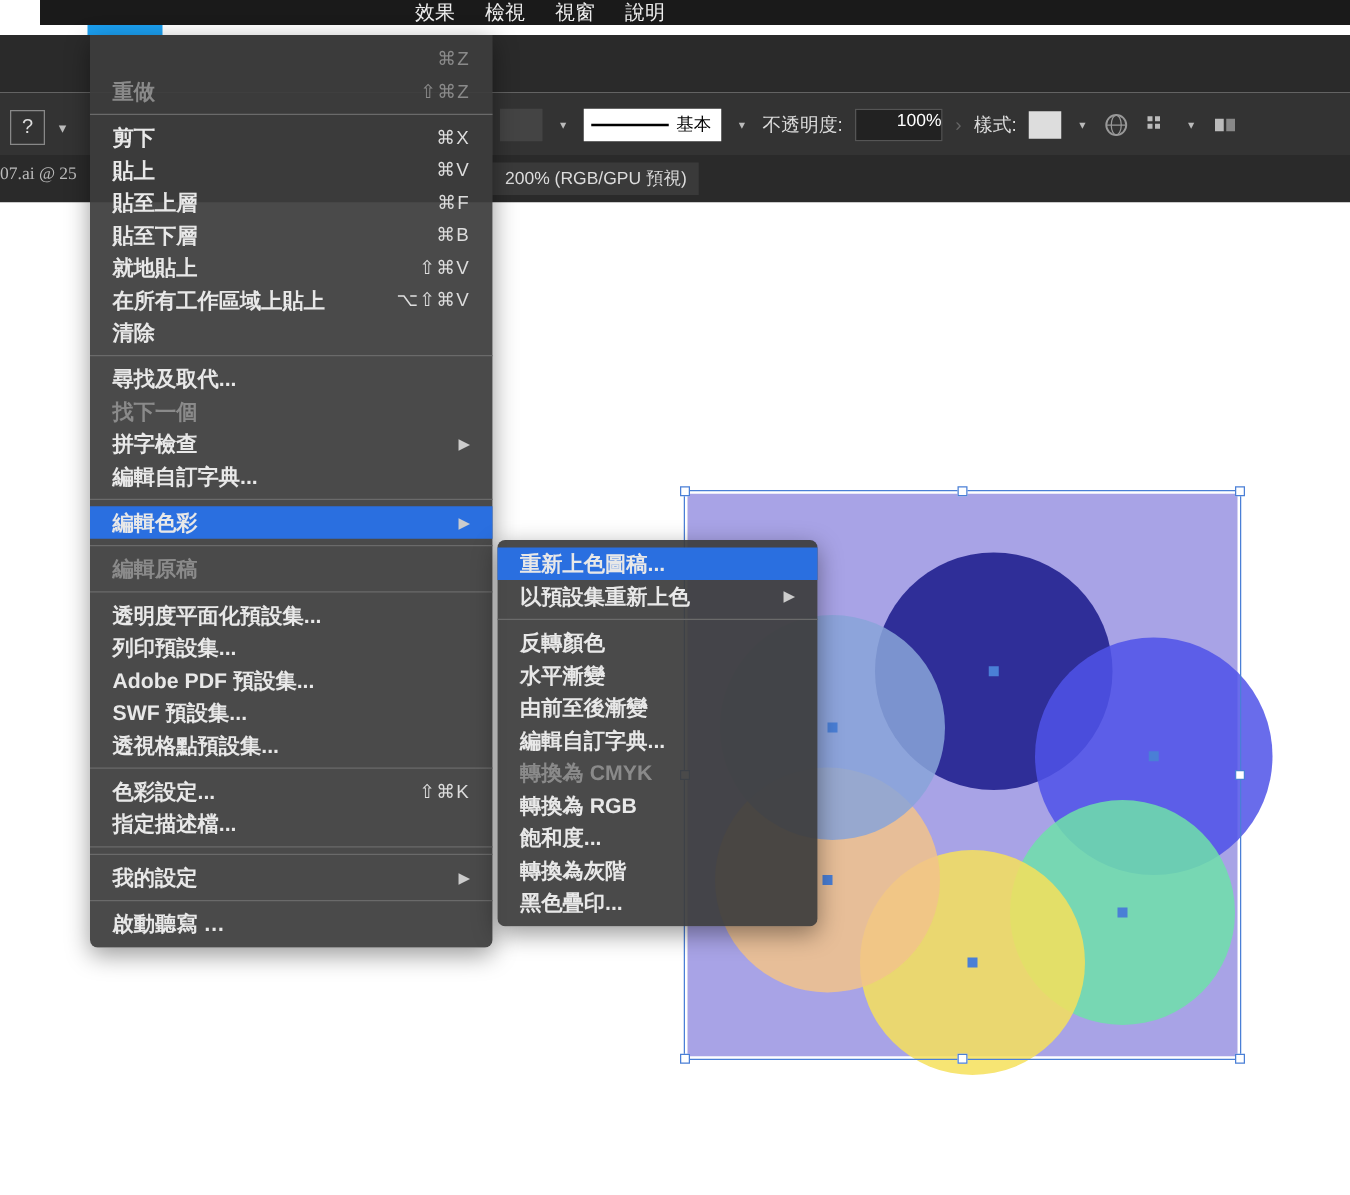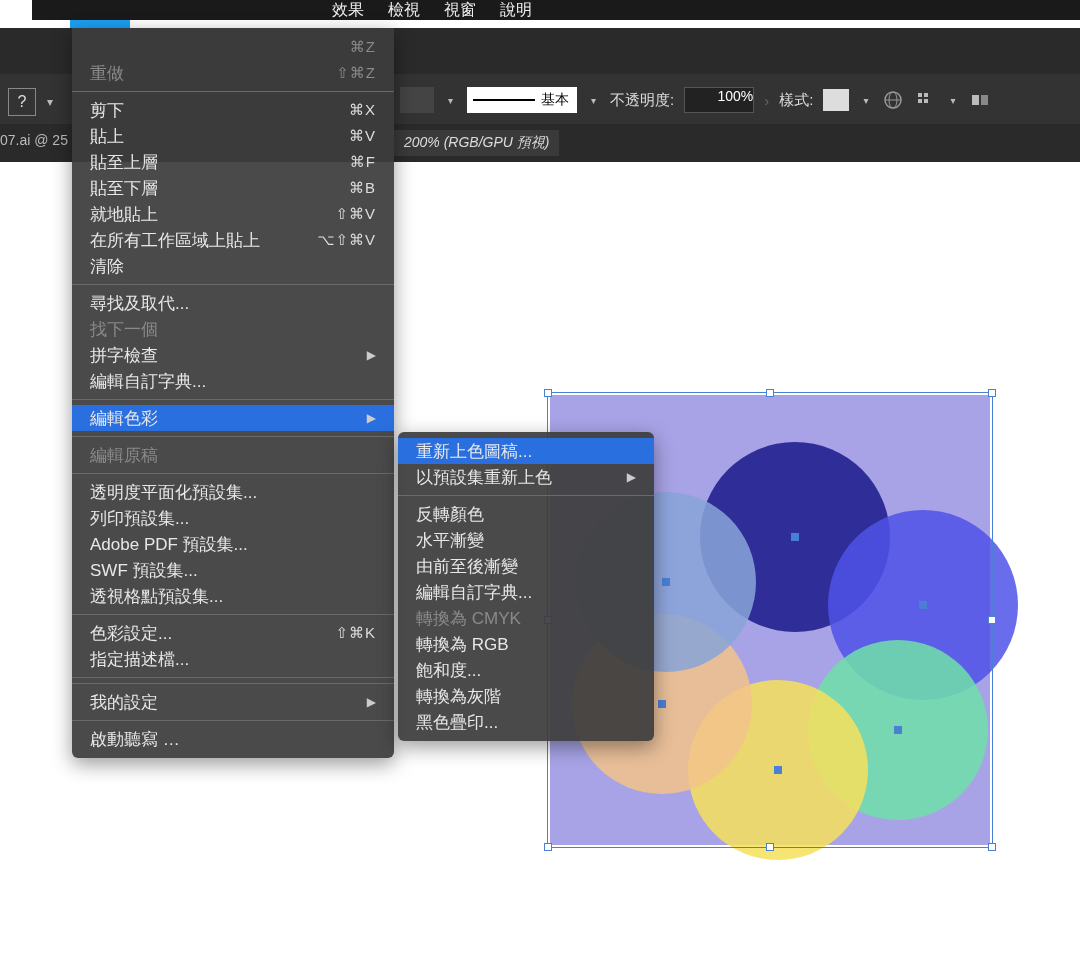--- a/index.html
+++ b/index.html
@@ -22,34 +22,34 @@
   .band2 { position: absolute; top: 74px; left: 0; right: 0; height: 50px; background: #333; display: flex; align-items: center; }
   .band3 { position: absolute; top: 124px; left: 0; right: 0; height: 38px; background: #2a2a2a; display: flex; align-items: center; }
 
   .help-box {
     position: absolute; left: 8px; top: 88px; width: 28px; height: 28px;
     border: 1px solid #888; color: #ddd; font-size: 16px;
     display: flex; align-items: center; justify-content: center;
   }
   .help-box-dd { position: absolute; left: 38px; top: 88px; width: 24px; height: 28px;
     display:flex; align-items:center; justify-content:center; color:#bbb; font-size:12px;}
-  .tabtext { position: absolute; left: 0px; top: 132px; color: #bbb; font-size: 14px; }
+  .tabtext { position: absolute; left: 0px; top: 132px; color: #bbb; font-size: 14px; font-family: Liberation Serif, serif; }
 
   
   .tb-right { position:absolute; top:80px; left:400px; right:0; height:40px; display:flex; align-items:center; gap:10px; color:#ddd; font-size:15px;}
   .tb-swatch { width:34px; height:26px; background:#444;}
   .tb-stroke { width:110px; height:26px; background:#fff; color:#000; display:flex; align-items:center; justify-content:flex-end; padding-right:8px; font-size:14px;}
   .tb-strokeline { flex:1; height:2px; background:#000; margin:0 6px;}
   .dd-caret { font-size:10px; color:#bbb; padding:0 4px;}
   .opac-input { width:70px; height:26px; background:#222; color:#fff; border:1px solid #555; text-align:right; font-size:14px;}
   .style-sw { width:26px; height:22px; background:#ddd;}
   .sep { color:#666;}
   .tb-icon { width:22px; height:22px; display:flex; align-items:center; justify-content:center;}
 
-  .tab200 { position:absolute; left:394px; top:130px; color:#ddd; font-size:14px; background:#3a3a3a; padding:4px 10px;font-style:italic;}
+  .tab200 { position:absolute; left:394px; top:130px; color:#ddd; font-size:14px; background:#3a3a3a; padding:4px 10px;}
   
   
   .canvas { position:absolute; top:162px; left:0; right:0; bottom:0; background:#fff;}
   .artwork-bg { position:absolute; left:550px; top:395px; width:440px; height:450px; background:#A8A3E6;}
   .circle { position:absolute; border-radius:50%; opacity:0.85;}
   
   .bbox { position:absolute; left:547px; top:392px; width:446px; height:456px; border:1px solid #4a7fd6; pointer-events:none;}
   .bhandle { position:absolute; width:8px; height:8px; background:#fff; border:1px solid #4a7fd6;}
   .bhandle.tl{left:-4px;top:-4px;} .bhandle.tr{right:-4px;top:-4px;}
   .bhandle.bl{left:-4px;bottom:-4px;} .bhandle.br{right:-4px;bottom:-4px;}
@@ -58,21 +58,21 @@
   .cpoint { position:absolute; width:8px; height:8px; background:#4a7fd6;}
 
   
   .menu {
     position:absolute; background:rgba(60,60,60,0.93); color:#e8e8e8;
     font-size:17px; padding:6px 0; box-shadow:0 6px 20px rgba(0,0,0,0.4);
     border-radius:0 0 6px 6px;
   }
   .menu .row { display:flex; align-items:center; justify-content:space-between;
     padding:2px 18px; height:26px; cursor:default; white-space:nowrap;}
-  .menu .row .lab { flex:1;}
+  .menu .row .lab { flex:1;font-weight:bold;}
   .menu .row .sc { color:#ddd; font-size:15px; padding-left:30px; letter-spacing:1px;}
   .menu .row .arr { font-size:12px; color:#ccc; padding-left:30px;}
   .menu .row.disabled { color:#8a8a8a;}
   .menu .row.disabled .sc { color:#8a8a8a;}
   .menu .row.hl { background:#2a6fe0;}
   .menu hr { border:none; border-top:1px solid #6a6a6a; margin:5px 0;}
   .menu1 { left:72px; top:28px; width:322px;}
   .menu2 { left:398px; top:432px; width:256px; border-radius:6px;}
 </style>
 </head>

